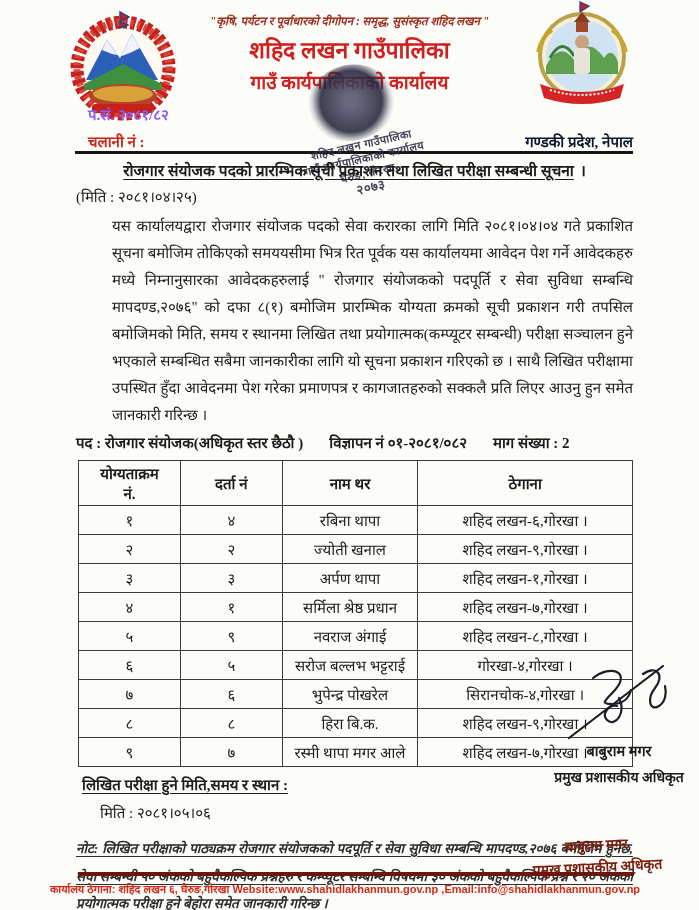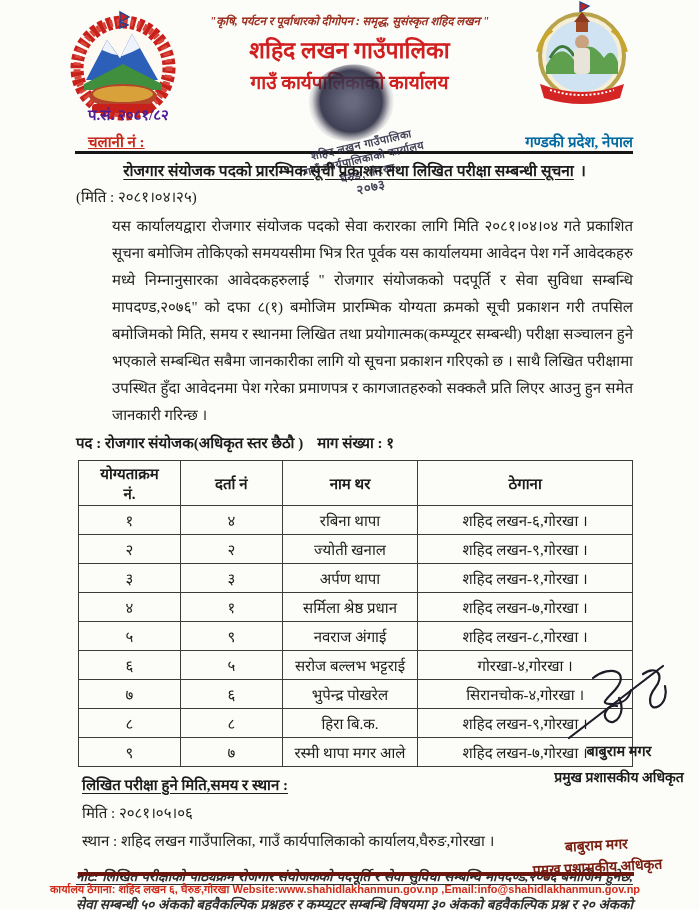--- a/index.html
+++ b/index.html
@@ -9,50 +9,50 @@
     background:#fcfcf9; overflow:hidden;
     font-family:"Liberation Serif","DejaVu Serif",serif; color:#1c1c1c;
   }
   
   .motto { position:absolute; top:13px; left:0; right:0; text-align:center;
     font-size:11.5px; font-weight:bold; font-style:italic; color:#9c3020; }
   .muni-name { position:absolute; top:33px; left:0; right:0; text-align:center;
     font-size:23px; font-weight:bold; color:#d01f1f; }
   .office-name { position:absolute; top:69px; left:0; right:0; text-align:center;
     font-size:19px; font-weight:bold; color:#d01f1f; }
-  .ref-no { position:absolute; top:104px; left:88px; font-size:15px; font-weight:bold; color:#4c1d95; }
-  .dispatch-no { position:absolute; top:131px; left:88px; font-size:15px; font-weight:bold; color:#c8281a;text-decoration:underline; }
-  .province { position:absolute; top:131px; right:66px; font-size:15px; font-weight:bold; color:#0369a1; }
+  .ref-no { position:absolute; top:104px; left:88px; font-size:15px; font-weight:bold; color:#8b5cf6; }
+  .dispatch-no { position:absolute; top:131px; left:88px; font-size:15px; font-weight:bold; color:#c8281a; }
+  .province { position:absolute; top:131px; right:66px; font-size:15px; font-weight:bold; color:#0f172a; }
   .black-rule { position:absolute; top:151px; left:75px; width:558px; height:3px; background:#161616; }
   .logo-left { position:absolute; top:6px; left:62px; }
   .logo-right { position:absolute; top:0px; left:524px; }
   
   .stamp { position:absolute; top:64px; left:268px; width:180px; text-align:center;
     transform:rotate(-13deg); color:#2c2c44; opacity:.88; pointer-events:none; }
   .stamp-seal { width:88px; height:76px; margin:0 auto -2px;
     border-radius:50%;
     background:radial-gradient(circle at 50% 48%, #55556e 10%, #26263e 52%, rgba(38,38,62,.2) 66%, transparent 73%); }
   .stamp-line { font-size:11px; font-weight:bold; line-height:1.3; letter-spacing:.5px;
     font-family:"Liberation Sans","DejaVu Sans",sans-serif; }
   .stamp-year { font-size:13px; }
   
   .content { position:absolute; top:159px; left:76px; width:557px; }
   .subject-row { text-align:center; font-size:15.5px; font-weight:bold; }
   .subject-row .und { text-decoration:underline; text-underline-offset:3px; }
   .subject-end { margin-left:6px; }
   .date-line { font-size:15px; margin-top:5px; }
   .body-par { margin-top:7px; font-size:15px; line-height:1.8; text-align:justify;margin-left:36px; }
-  .pos-line { margin-top:3px; font-weight:bold; font-size:15px; display:flex; gap:14px; white-space:nowrap; }
+  .pos-line { margin-top:3px; font-weight:bold; font-size:15px; display:flex; gap:26px; white-space:nowrap; }
   table.cand { border-collapse:collapse; margin-top:8px; margin-left:2px; }
   .cand th, .cand td { border:1.6px solid #3c3c3c; text-align:center; font-size:15px; padding:4px 3px; }
   .cand th { padding:2px 21px; }
   .c1{width:102px;} .c2{width:103px;} .c3{width:138px;} .c4{width:218px;margin-top:40px;}
   .exam-head { margin-top:7px; margin-left:6px; font-size:15px; font-weight:bold;
     text-decoration:underline; text-underline-offset:3px; }
-  .exam-line { margin-left:6px; margin-top:8px; font-size:15px; }
+  .exam-line { margin-left:24px; margin-top:8px; font-size:15px; }
   .note { margin-top:13px; font-size:13.5px; font-style:italic; font-weight:600; color:#2e2e2e;
     line-height:2.05; text-align:justify; text-decoration:underline; text-underline-offset:3px; }
   
   .signature { position:absolute; top:658px; left:540px; width:158px; text-align:center; }
   .sig-svg { display:block; margin:0 auto -4px; }
   .sig-name { font-size:14.5px; font-weight:bold; }
   .sig-title { font-size:14px; font-weight:bold; margin-top:7px; white-space:nowrap; }
   .bottom-sig { position:absolute; top:835px; left:502px; width:190px; text-align:center;
     transform:rotate(-3deg); color:#7a2013; font-weight:bold; font-size:14px; line-height:1.55; }
   .footer-rule { position:absolute; top:872px; left:78px; width:556px; height:4px; background:#6b1710; }
@@ -113,21 +113,22 @@
   </div>
 
   <div class="content">
     <div class="subject-row">
       <span class="und">रोजगार संयोजक पदको प्रारम्भिक  सूची प्रकाशन तथा लिखित परीक्षा  सम्बन्धी सूचना</span><span class="subject-end">।</span>
     </div>
     <div class="date-line">(मिति : २०८१।०४।२५)</div>
     <div class="body-par">यस कार्यालयद्वारा रोजगार संयोजक पदको सेवा करारका लागि मिति २०८१।०४।०४ गते प्रकाशित सूचना बमोजिम  तोकिएको समययसीमा भित्र रित पूर्वक यस कार्यालयमा आवेदन पेश गर्ने आवेदकहरु मध्ये निम्नानुसारका आवेदकहरुलाई " रोजगार संयोजकको पदपूर्ति र सेवा सुविधा सम्बन्धि मापदण्ड,२०७६" को दफा ८(१) बमोजिम प्रारम्भिक योग्यता क्रमको  सूची प्रकाशन गरी तपसिल बमोजिमको मिति, समय र स्थानमा लिखित तथा प्रयोगात्मक(कम्प्यूटर सम्बन्धी) परीक्षा सञ्चालन हुने भएकाले सम्बन्धित सबैमा जानकारीका लागि यो सूचना प्रकाशन गरिएको छ । साथै लिखित परीक्षामा उपस्थित हुँदा आवेदनमा  पेश गरेका प्रमाणपत्र र कागजातहरुको सक्कलै प्रति लिएर आउनु हुन समेत जानकारी गरिन्छ ।</div>
     <div class="pos-line">
       <span>पद : रोजगार संयोजक(अधिकृत स्तर छैठौ )</span>
-      <span>माग संख्या : १</span>
+      <span>विज्ञापन नं ०१-२०८१/०८२</span>
+      <span>माग संख्या : 2</span>
     </div>
 
     <table class="cand">
       <thead>
         <tr>
           <th class="c1">योग्यताक्रम नं.</th>
           <th class="c2">दर्ता नं</th>
           <th class="c3">नाम थर</th>
           <th class="c4">ठेगाना</th>
         </tr>
@@ -185,21 +186,20 @@
           <td>९</td>
           <td>७</td>
           <td>रस्मी थापा मगर  आले</td>
           <td>शहिद लखन-७,गोरखा  ।</td>
         </tr>
       </tbody>
     </table>
 
     <div class="exam-head">लिखित परीक्षा हुने मिति,समय र स्थान :</div>
     <div class="exam-line">मिति : २०८१।०५।०६</div>
-    <div class="exam-line">स्थान : शहिद लखन गाउँपालिका, गाउँ  कार्यपालिकाको कार्यालय,घैरुङ,गोरखा  ।</div>
 
     <div class="note">नोट: लिखित परीक्षाको पाठ्यक्रम रोजगार संयोजकको पदपूर्ति र सेवा सुविधा सम्बन्धि मापदण्ड,२०७६ बमोजिम हुनेछ, सेवा सम्बन्धी ५० अंकको बहुवैकल्पिक प्रश्नहरु र कम्प्यूटर सम्बन्धि विषयमा ३० अंकको बहुवैकल्पिक प्रश्न र २० अंकको प्रयोगात्मक परीक्षा हुने बेहोरा समेत जानकारी गरिन्छ  ।</div>
   </div>
 
   <div class="signature">
     <svg class="sig-svg" width="120" height="86" viewBox="0 0 120 86">
       <g fill="none" stroke="#1d1d28" stroke-width="2.2" stroke-linecap="round">
         <path d="M34,20 c18,-14 38,-6 22,12 c-10,11 -16,14 -2,14 c10,0 16,-6 18,-14"></path>
         <path d="M60,40 c8,14 -4,30 -12,22 c-6,-6 2,-16 10,-14"></path>
         <path d="M84,16 c14,-10 22,2 12,14 c-8,10 -6,24 4,18 c6,-4 8,-12 6,-20"></path>

